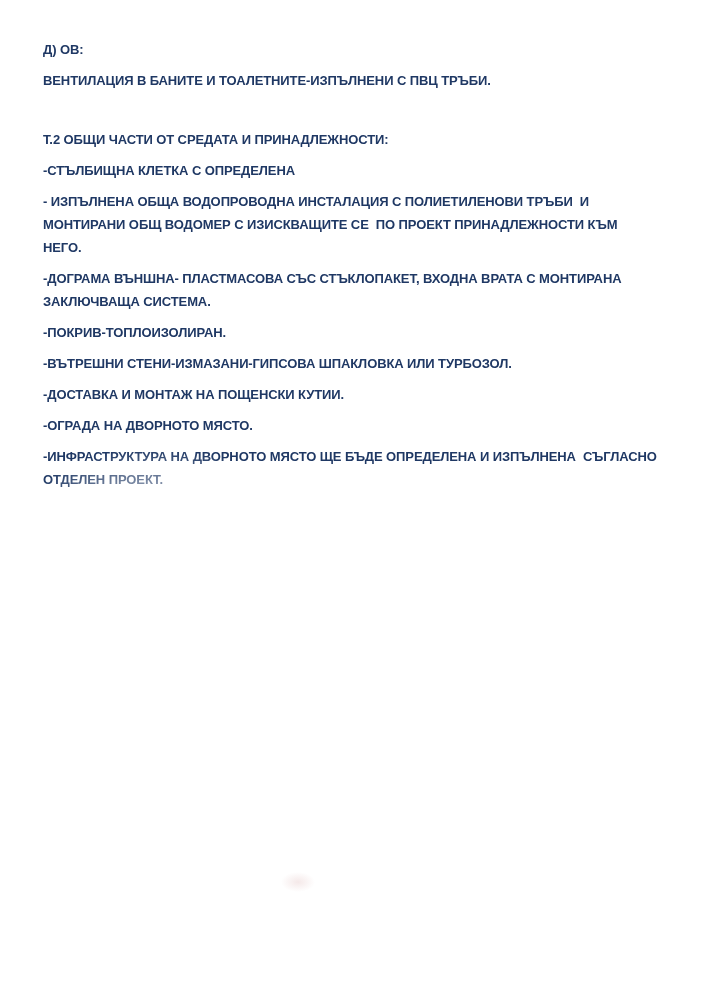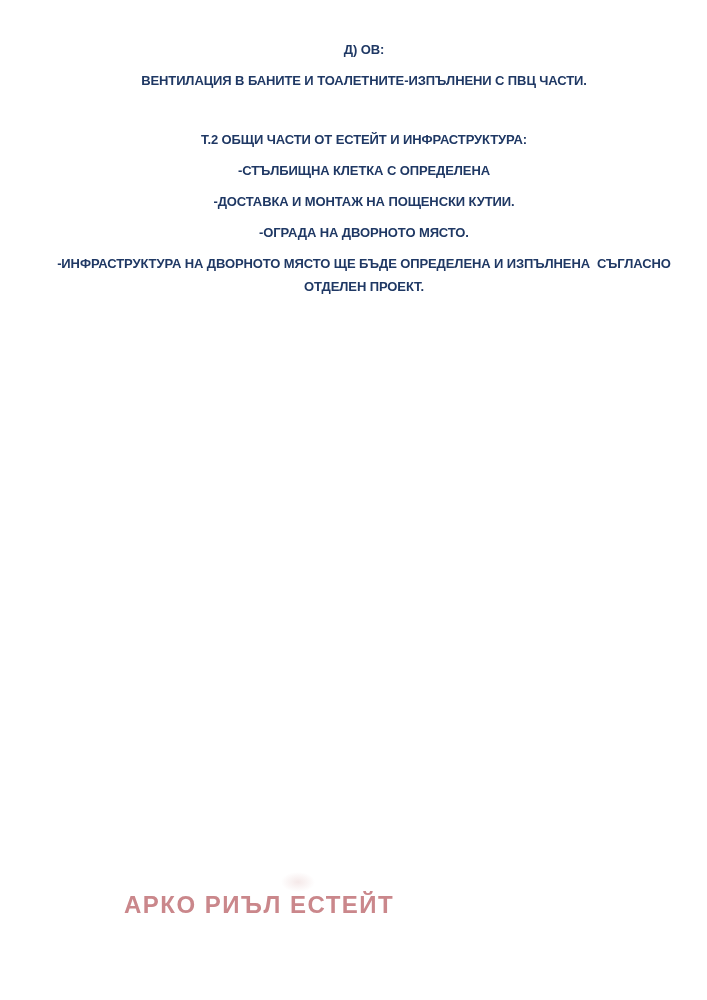--- a/index.html
+++ b/index.html
@@ -22,21 +22,20 @@
     width: 642px;
   }
   .para {
     margin: 0 0 8px 0;
     font-size: 13px;
     font-weight: bold;
     line-height: 23px;
     letter-spacing: -0.1px;
     color: var(--color-text, #1f3864);
     white-space: pre-wrap;
-    text-align: center;
   }
   .spacer-a { height: 28px; }
   .spacer-b { height: 31px; }
   
   .fade {
     position: absolute;
     pointer-events: none;
   }
   .fade-a {
     left: 28px; top: 448px; width: 250px; height: 108px;
@@ -63,30 +62,36 @@
     white-space: nowrap;
   }
 </style>
 </head>
 <body>
 
 <div class="page">
 
   <div class="content">
     <p class="para">Д) ОВ:</p>
-    <p class="para">ВЕНТИЛАЦИЯ В БАНИТЕ И ТОАЛЕТНИТЕ-ИЗПЪЛНЕНИ С ПВЦ ЧАСТИ.</p>
+    <p class="para">ВЕНТИЛАЦИЯ В БАНИТЕ И ТОАЛЕТНИТЕ-ИЗПЪЛНЕНИ С ПВЦ ТРЪБИ.</p>
     <div class="spacer-a"></div>
-    <p class="para">Т.2 ОБЩИ ЧАСТИ ОТ ЕСТЕЙТ И ИНФРАСТРУКТУРА:</p>
+    <p class="para">Т.2 ОБЩИ ЧАСТИ ОТ СРЕДАТА И ПРИНАДЛЕЖНОСТИ:</p>
     <p class="para">-СТЪЛБИЩНА КЛЕТКА С ОПРЕДЕЛЕНА</p>
+    <p class="para">- ИЗПЪЛНЕНА ОБЩА ВОДОПРОВОДНА ИНСТАЛАЦИЯ С ПОЛИЕТИЛЕНОВИ ТРЪБИ  И
+МОНТИРАНИ ОБЩ ВОДОМЕР С ИЗИСКВАЩИТЕ СЕ  ПО ПРОЕКТ ПРИНАДЛЕЖНОСТИ КЪМ
+НЕГО.</p>
+    <p class="para">-ДОГРАМА ВЪНШНА- ПЛАСТМАСОВА СЪС СТЪКЛОПАКЕТ, ВХОДНА ВРАТА С МОНТИРАНА
+ЗАКЛЮЧВАЩА СИСТЕМА.</p>
+    <p class="para">-ПОКРИВ-ТОПЛОИЗОЛИРАН.</p>
+    <p class="para">-ВЪТРЕШНИ СТЕНИ-ИЗМАЗАНИ-ГИПСОВА ШПАКЛОВКА ИЛИ ТУРБОЗОЛ.</p>
     <p class="para">-ДОСТАВКА И МОНТАЖ НА ПОЩЕНСКИ КУТИИ.</p>
     <p class="para">-ОГРАДА НА ДВОРНОТО МЯСТО.</p>
     <p class="para">-ИНФРАСТРУКТУРА НА ДВОРНОТО МЯСТО ЩЕ БЪДЕ ОПРЕДЕЛЕНА И ИЗПЪЛНЕНА  СЪГЛАСНО
 ОТДЕЛЕН ПРОЕКТ.</p>
     <div class="spacer-b"></div>
   </div>
 
   <div class="fade fade-a"></div>
   <div class="fade fade-b"></div>
 
   <div class="logo-mark"></div>
-  <div class="logo">АРКО РИЪЛ ЕСТЕЙТ</div>
 
 </div>
 
 </body></html>

